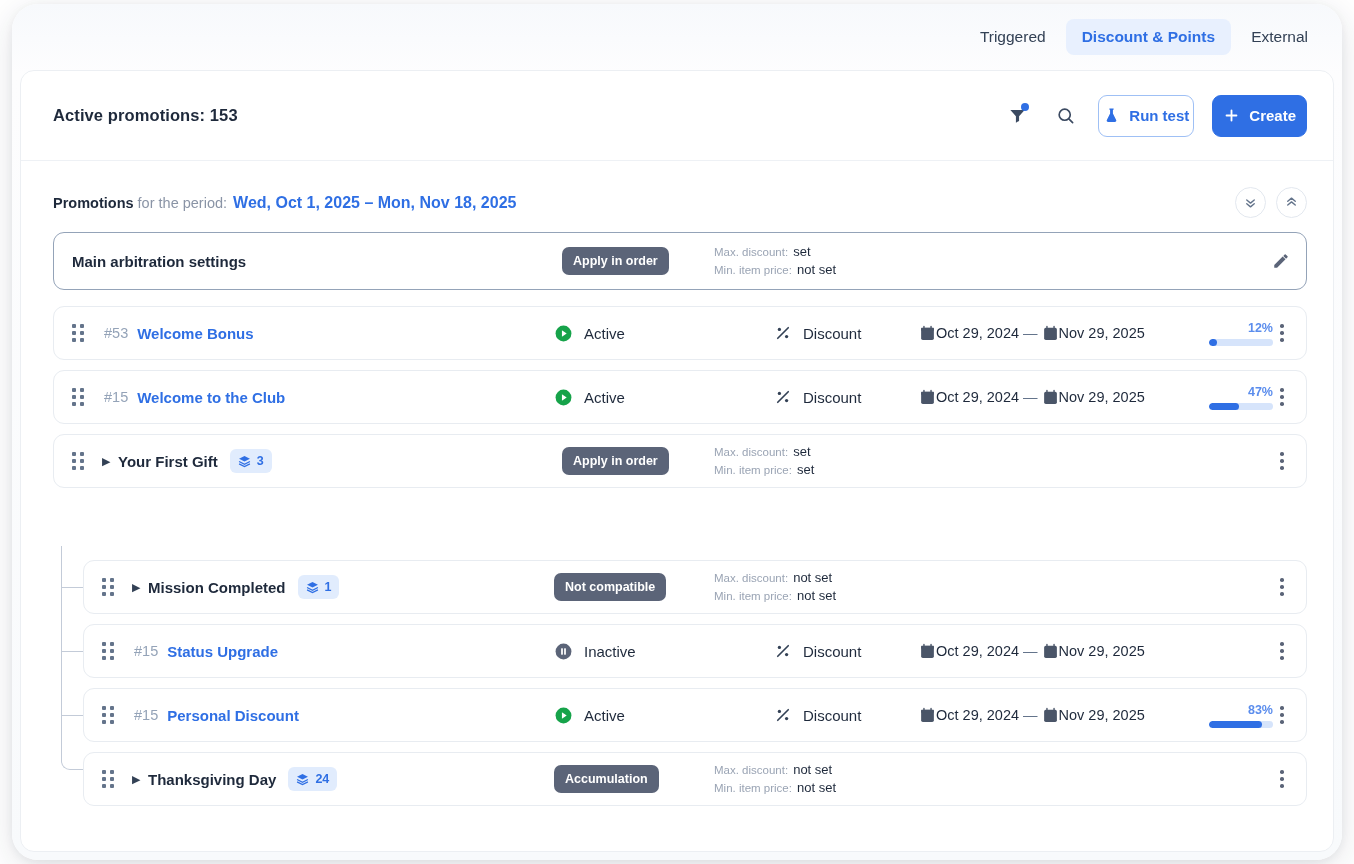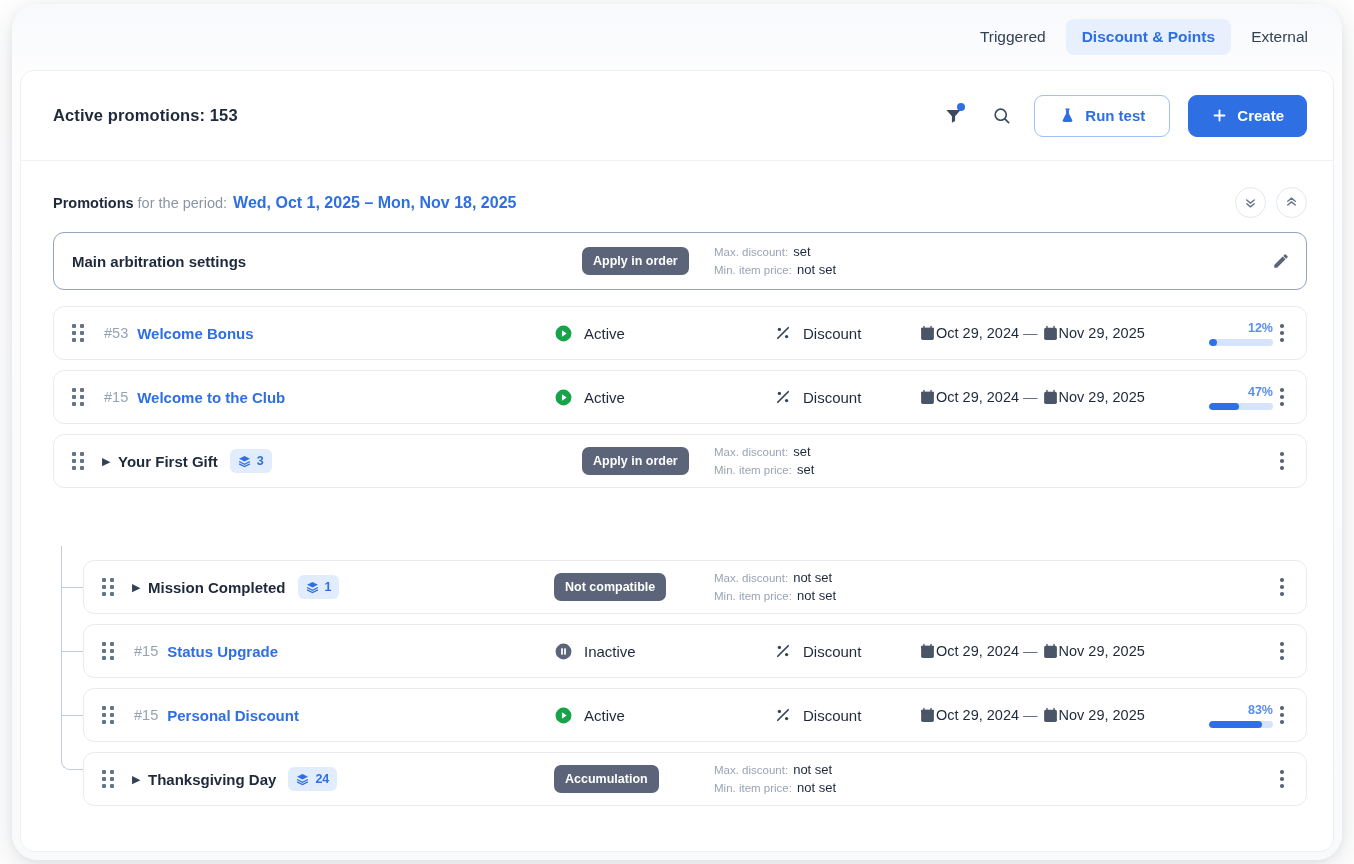--- a/index.html
+++ b/index.html
@@ -91,27 +91,27 @@
     justify-content: center;
     gap: 9px;
     height: 42px;
     border-radius: 9px;
     font-size: 15px;
     font-weight: 700;
     cursor: pointer;
     white-space: nowrap;
   }
   .btn-outline {
-    padding: 0 24px;
+    padding: 0 4px;
     border: 1.4px solid #9fc0f5;
     color: #2f6fe4;
     background: #fff;
   }
   .btn-primary {
-    padding: 0 22px;
+    padding: 0 10px;
     background: #2f6fe4;
     border: 1.4px solid #2f6fe4;
     color: #fff;
   }
 
   
   .period-row {
     display: flex;
     align-items: center;
     padding: 26px 26px 0 32px;
@@ -221,21 +221,21 @@
   }
   .dash { color: #64748b; margin: 0 4px; }
   .col-prog { position: absolute; left: 1155px; width: 64px; text-align: right; }
   .prog-val { font-size: 12.5px; color: #5b8ded; font-weight: 700; margin-bottom: 4px; }
   .prog-track {
     height: 7px; border-radius: 4px;
     background: #d6e4fb; overflow: hidden;
   }
   .prog-fill { height: 100%; background: #2f6fe4; border-radius: 4px; }
 
-  .col-mode { position: absolute; left: 528px; }
+  .col-mode { position: absolute; left: 508px; }
   .mode-badge {
     background: #5b6478;
     color: #fff;
     font-size: 12.5px;
     font-weight: 700;
     border-radius: 7px;
     padding: 7px 11px;
     display: inline-block;
     cursor: pointer;
     white-space: nowrap;

